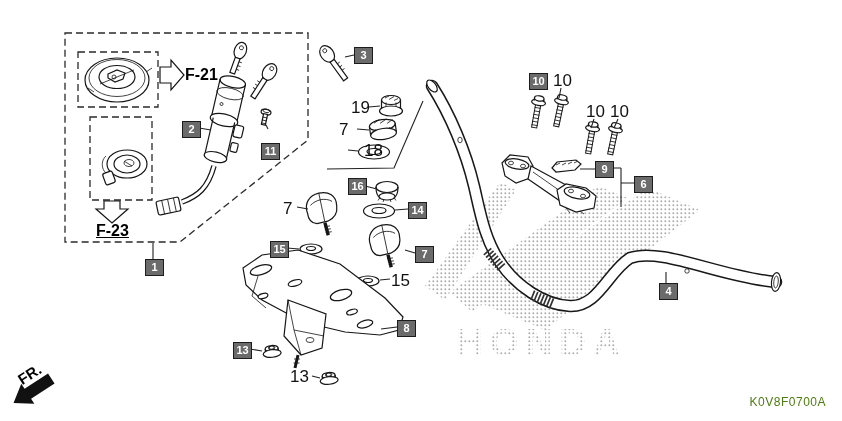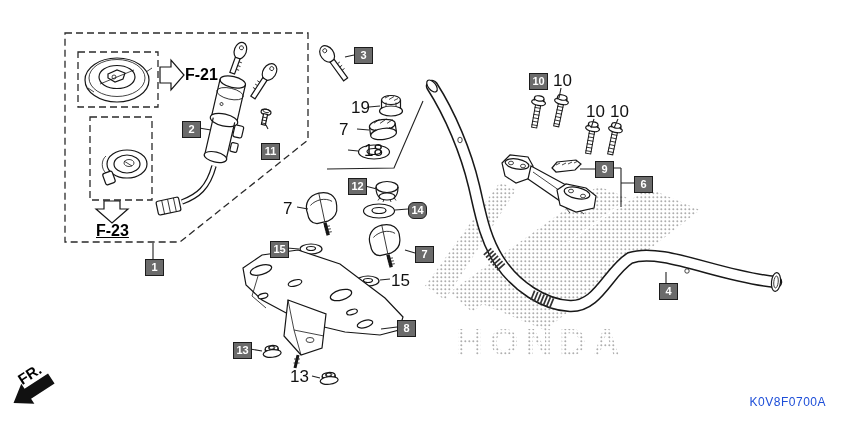--- a/index.html
+++ b/index.html
@@ -8,21 +8,21 @@
   svg{position:absolute;left:0;top:0;}
   .ln{stroke:#161616;stroke-width:1.2;fill:none;}
   .wh{fill:#ffffff;stroke:#161616;stroke-width:1.2;}
   .thin{stroke:#161616;stroke-width:0.8;fill:none;}
   .dashed{stroke:#2a2a2a;stroke-width:1.3;fill:none;stroke-dasharray:7 4;}
   .leader{stroke:#222222;stroke-width:1.1;fill:none;}
   .co-box{position:absolute;width:17px;height:15px;background:#6b6b6b;border:1px solid #1c1c1c;
           color:#ffffff;font-size:11px;font-weight:bold;line-height:15px;text-align:center;z-index:5;}
   .co-text{position:absolute;font-size:17px;line-height:1;color:#111111;z-index:5;}
   .ref-label{position:absolute;font-weight:bold;font-size:16px;line-height:1;color:#000000;z-index:5;}
-  .code-label{position:absolute;font-size:12px;letter-spacing:0.5px;color:#1d4ed8;z-index:5;}
+  .code-label{position:absolute;font-size:12px;letter-spacing:0.5px;color:#4d7c0f;z-index:5;}
 </style>
 </head>
 <body>
 
 <div class="stage">
 
 <svg width="842" height="421" viewBox="0 0 842 421">
   <defs>
     <pattern id="ht" width="4" height="4" patternUnits="userSpaceOnUse">
       <circle cx="1.3" cy="1.3" r="1" fill="#9a9a9a"></circle>
@@ -267,23 +267,23 @@
       <div class="co-box" style="left: 145px; top: 259px;">1</div>
       <div class="co-box" style="left: 182px; top: 121px;">2</div>
       <div class="co-box" style="left: 354px; top: 47px;">3</div>
       <div class="co-box" style="left: 659px; top: 283px;">4</div>
       <div class="co-box" style="left: 634px; top: 176px;">6</div>
       <div class="co-box" style="left: 415px; top: 246px;">7</div>
       <div class="co-box" style="left: 397px; top: 320px;">8</div>
       <div class="co-box" style="left: 595px; top: 161px;">9</div>
       <div class="co-box" style="left: 529px; top: 73px;">10</div>
       <div class="co-box" style="left: 261px; top: 129px; margin-top: 14px;">11</div>
-      <div class="co-box" style="left: 348px; top: 178px;">12</div>
+      <div class="co-box" style="left: 348px; top: 178px;">16</div>
       <div class="co-box" style="left: 233px; top: 342px;">13</div>
-      <div class="co-box" style="left: 408px; top: 202px; border-radius: 6px;">14</div>
+      <div class="co-box" style="left: 408px; top: 202px;">14</div>
       <div class="co-box" style="left: 270px; top: 241px;">15</div>
       <div class="co-text" style="left: 283px; top: 200px;">7</div>
       <div class="co-text" style="left: 553px; top: 72px;">10</div>
       <div class="co-text" style="left: 586px; top: 103px;">10</div>
       <div class="co-text" style="left: 610px; top: 103px;">10</div>
       <div class="co-text" style="left: 290px; top: 368px;">13</div>
       <div class="co-text" style="left: 391px; top: 272px;">15</div>
       <div class="co-text" style="left: 351px; top: 99px;">19</div>
       <div class="co-text" style="left: 339px; top: 121px;">7</div>
       <div class="co-text" style="left: 330px; top: 142px; margin-left: 34px;">18</div>

